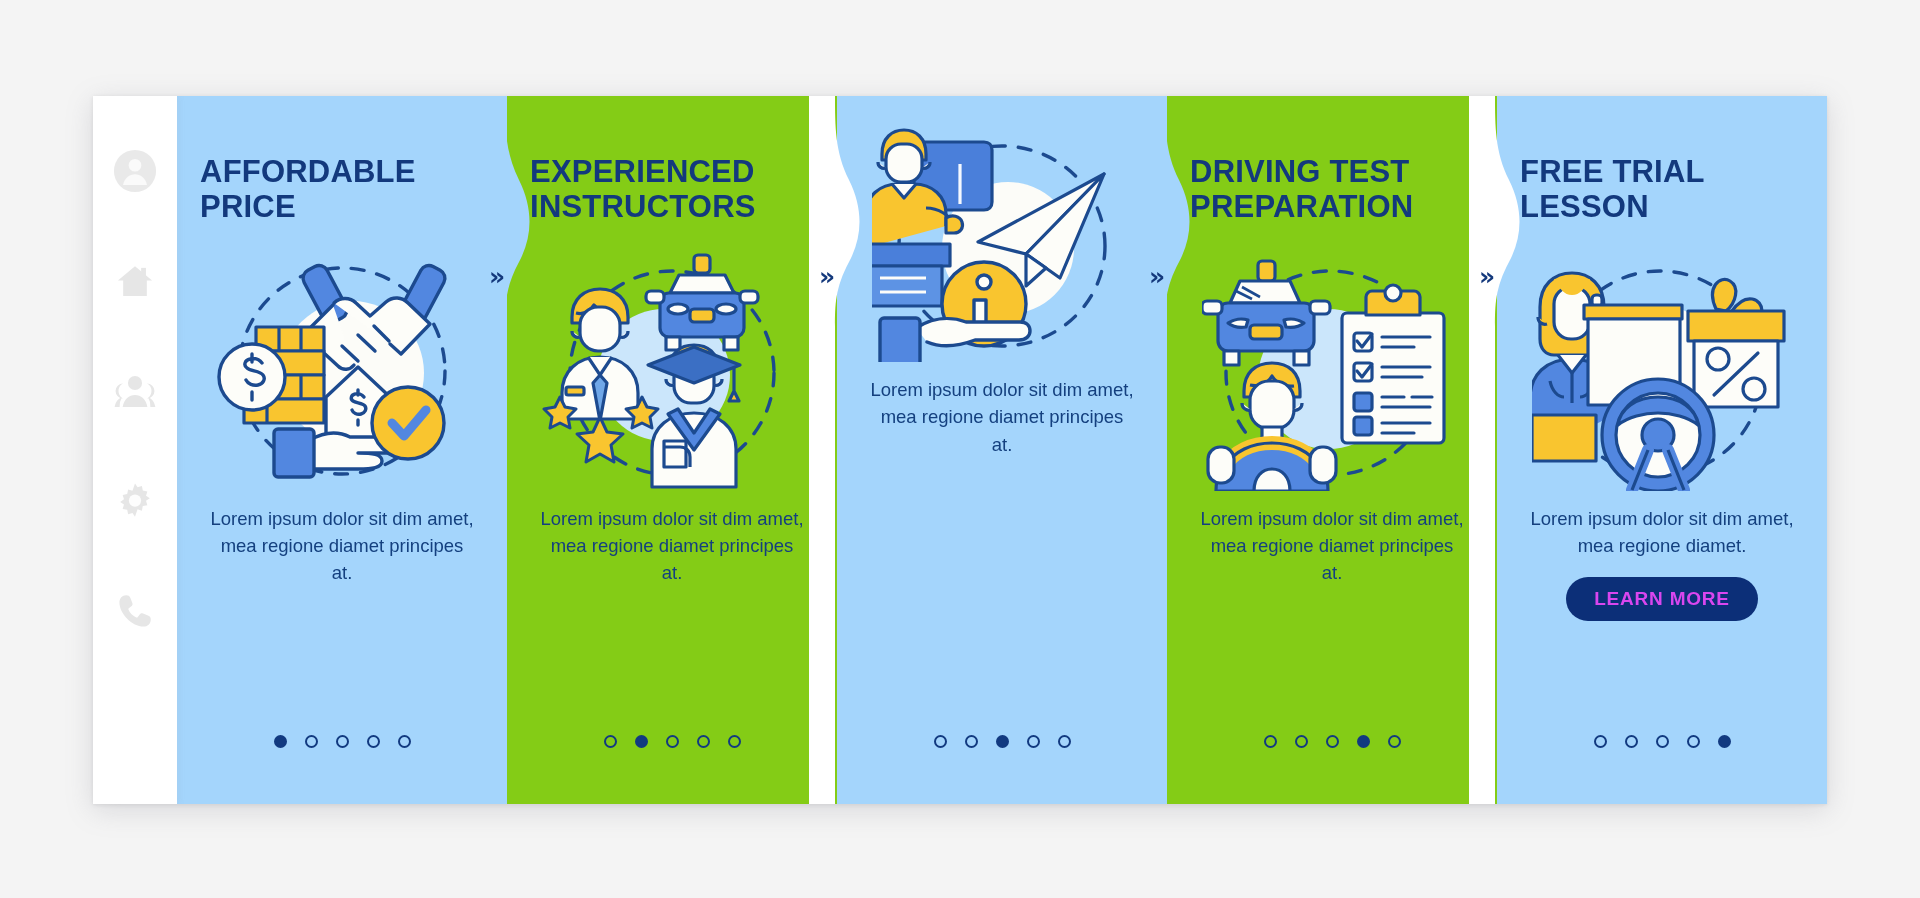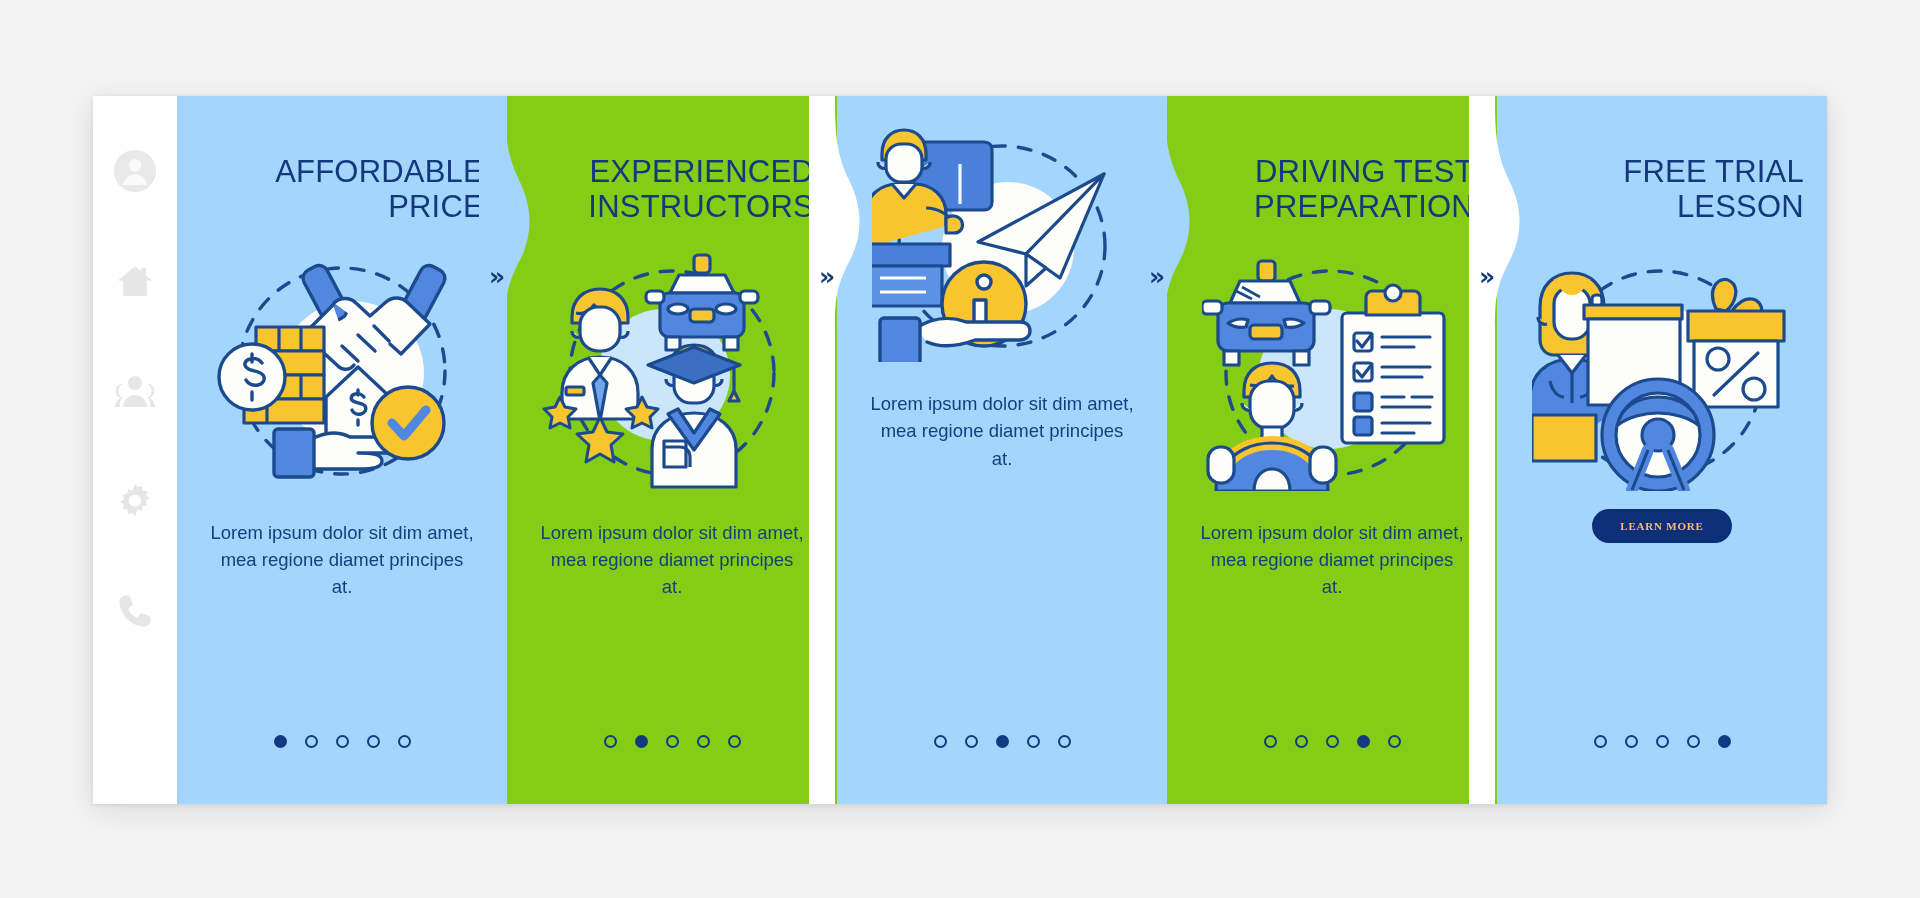--- a/index.html
+++ b/index.html
@@ -54,41 +54,41 @@
     position:absolute;top:168px;z-index:5;
     font-size:25px;font-weight:700;color:#14397c;
     letter-spacing:-1px;line-height:1;
     font-family:"DejaVu Sans",sans-serif;
     user-select:none;
   }
 
   
   .title{
     margin-top:58px;
-    font-size:31px;line-height:1.14;font-weight:400;
-    color:#13397d;text-align:right;letter-spacing:.2px;
+    font-size:31px;line-height:1.14;font-weight:700;
+    color:#13397d;text-align:left;letter-spacing:.2px;
     width:86%;z-index:3;position:relative;
     text-transform:uppercase;
   }
   .art{
     margin-top:26px;width:260px;height:240px;position:relative;z-index:3;
   }
   .art svg{display:block;width:100%;height:100%;}
   .desc{
-    margin-top:28px;width:80%;
+    margin-top:14px;width:80%;
     font-size:18.5px;line-height:1.48;color:#14407f;
     text-align:center;z-index:3;position:relative;
   }
   .btn{
     margin-top:18px;
-    background:#0c2f78;color:#fdba74;
-    font-size:11px;font-weight:700;letter-spacing:.8px;
+    background:#0c2f78;color:#d946ef;
+    font-size:19px;font-weight:700;letter-spacing:.8px;
     padding:11px 28px;border:none;border-radius:22px;
     cursor:pointer;z-index:3;position:relative;
-    font-family:Liberation Serif, serif;
+    font-family:Liberation Sans, sans-serif;
   }
   .dots{
     position:absolute;bottom:56px;left:0;right:0;
     display:flex;justify-content:center;gap:18px;z-index:3;
   }
   .dot{
     width:13px;height:13px;border-radius:50%;
     border:2px solid #123a80;box-sizing:border-box;cursor:pointer;
   }
   .dot.on{background:#123a80;}
@@ -447,20 +447,21 @@
               <circle cx="126" cy="184" r="56" fill="#5287e0"></circle>
               <circle cx="126" cy="184" r="42" fill="#fdfdf9"></circle>
               <circle cx="126" cy="184" r="16" fill="#5287e0"></circle>
               <path d="M86 174c10-8 26-12 40-12s30 4 40 12c-2-16-18-28-40-28s-38 12-40 28z" fill="#5287e0"></path>
               <path d="M116 199l-16 40M136 199l16 40" stroke-width="12" stroke="#5287e0" stroke-linecap="round"></path>
               <path d="M116 199l-16 40M136 199l16 40" fill="none"></path>
             </g>
           </svg>
         </div>
 
+        <div class="desc">Lorem ipsum dolor sit dim amet, mea regione diamet.</div>
 
         <button class="btn">LEARN MORE</button>
 
         <div class="dots">
           <span class="dot"></span>
           <span class="dot"></span>
           <span class="dot"></span>
           <span class="dot"></span>
           <span class="dot on"></span>
         </div>

